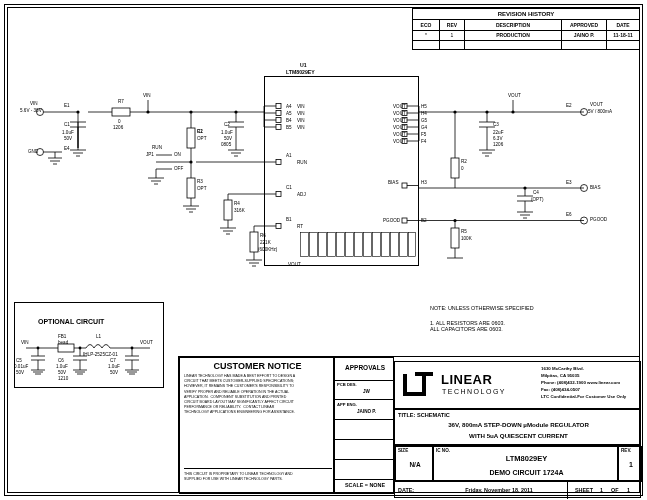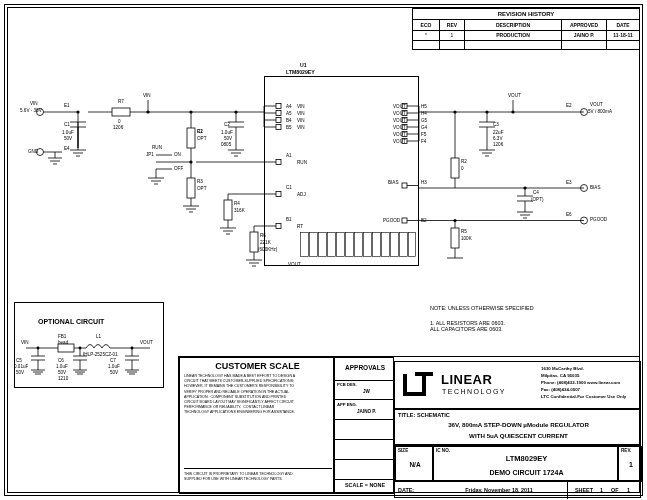--- a/index.html
+++ b/index.html
@@ -411,21 +411,21 @@
   <div class="lbl" style="left:56px;top:364px;">1.0uF</div>
   <div class="lbl" style="left:58px;top:370px;">50V</div>
   <div class="lbl" style="left:58px;top:376px;">1210</div>
   <div class="lbl" style="left:110px;top:358px;">C7</div>
   <div class="lbl" style="left:108px;top:364px;">1.0uF</div>
   <div class="lbl" style="left:110px;top:370px;">50V</div>
 
   <div class="abs bd" id="titleblock">
 
     <div class="abs bd" style="left:0;top:0;width:155px;height:137px;">
-      <div class="abs tc" style="left:0;top:3px;width:155px;font-size:9px;font-weight:bold;">CUSTOMER SCALE</div>
+      <div class="abs tc" style="left:0;top:3px;width:155px;font-size:9px;font-weight:bold;">CUSTOMER NOTICE</div>
       <div class="abs" style="left:4px;top:16px;width:148px;font-size:3.6px;line-height:1.45;white-space:pre-wrap;">LINEAR TECHNOLOGY HAS MADE A BEST EFFORT TO DESIGN A
 CIRCUIT THAT MEETS CUSTOMER-SUPPLIED SPECIFICATIONS;
 HOWEVER, IT REMAINS THE CUSTOMER'S RESPONSIBILITY TO
 VERIFY PROPER AND RELIABLE OPERATION IN THE ACTUAL
 APPLICATION.  COMPONENT SUBSTITUTION AND PRINTED
 CIRCUIT BOARD LAYOUT MAY SIGNIFICANTLY AFFECT CIRCUIT
 PERFORMANCE OR RELIABILITY.  CONTACT LINEAR
 TECHNOLOGY APPLICATIONS ENGINEERING FOR ASSISTANCE.</div>
       <div class="abs" style="left:4px;top:110px;width:148px;border-top:1px solid #000;"></div>
       <div class="abs" style="left:4px;top:114px;width:148px;font-size:3.6px;line-height:1.45;white-space:pre-wrap;">THIS CIRCUIT IS PROPRIETARY TO LINEAR TECHNOLOGY AND

